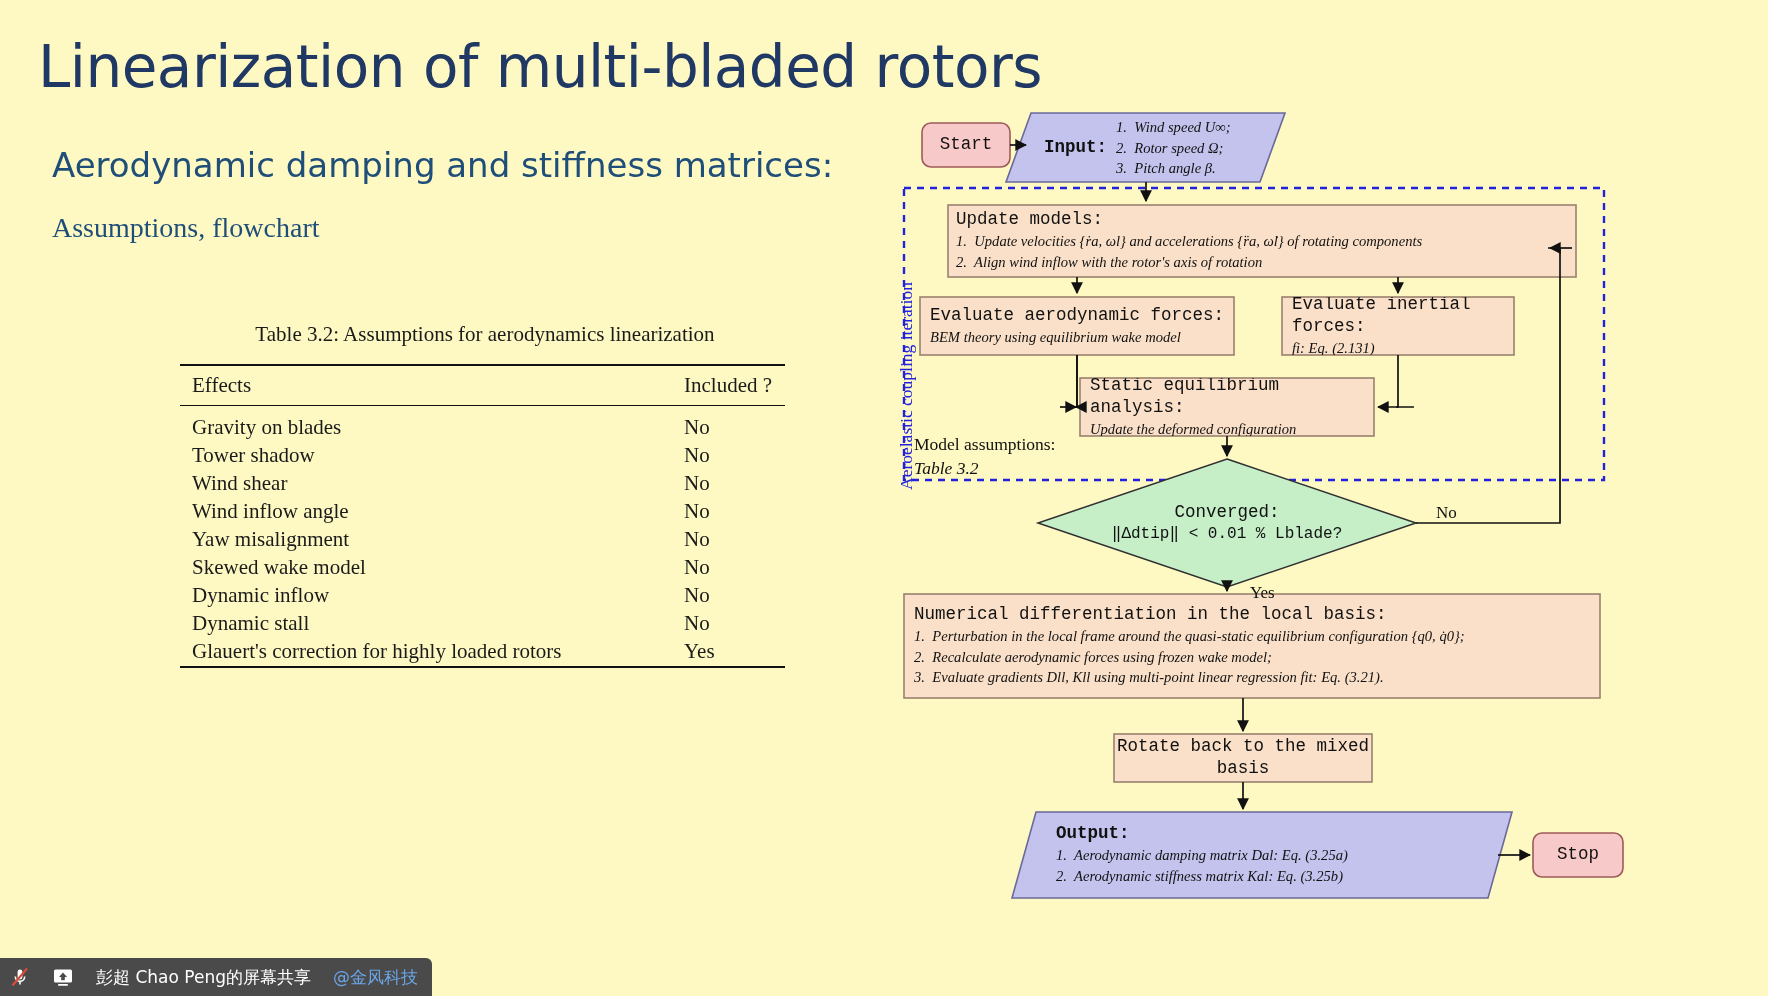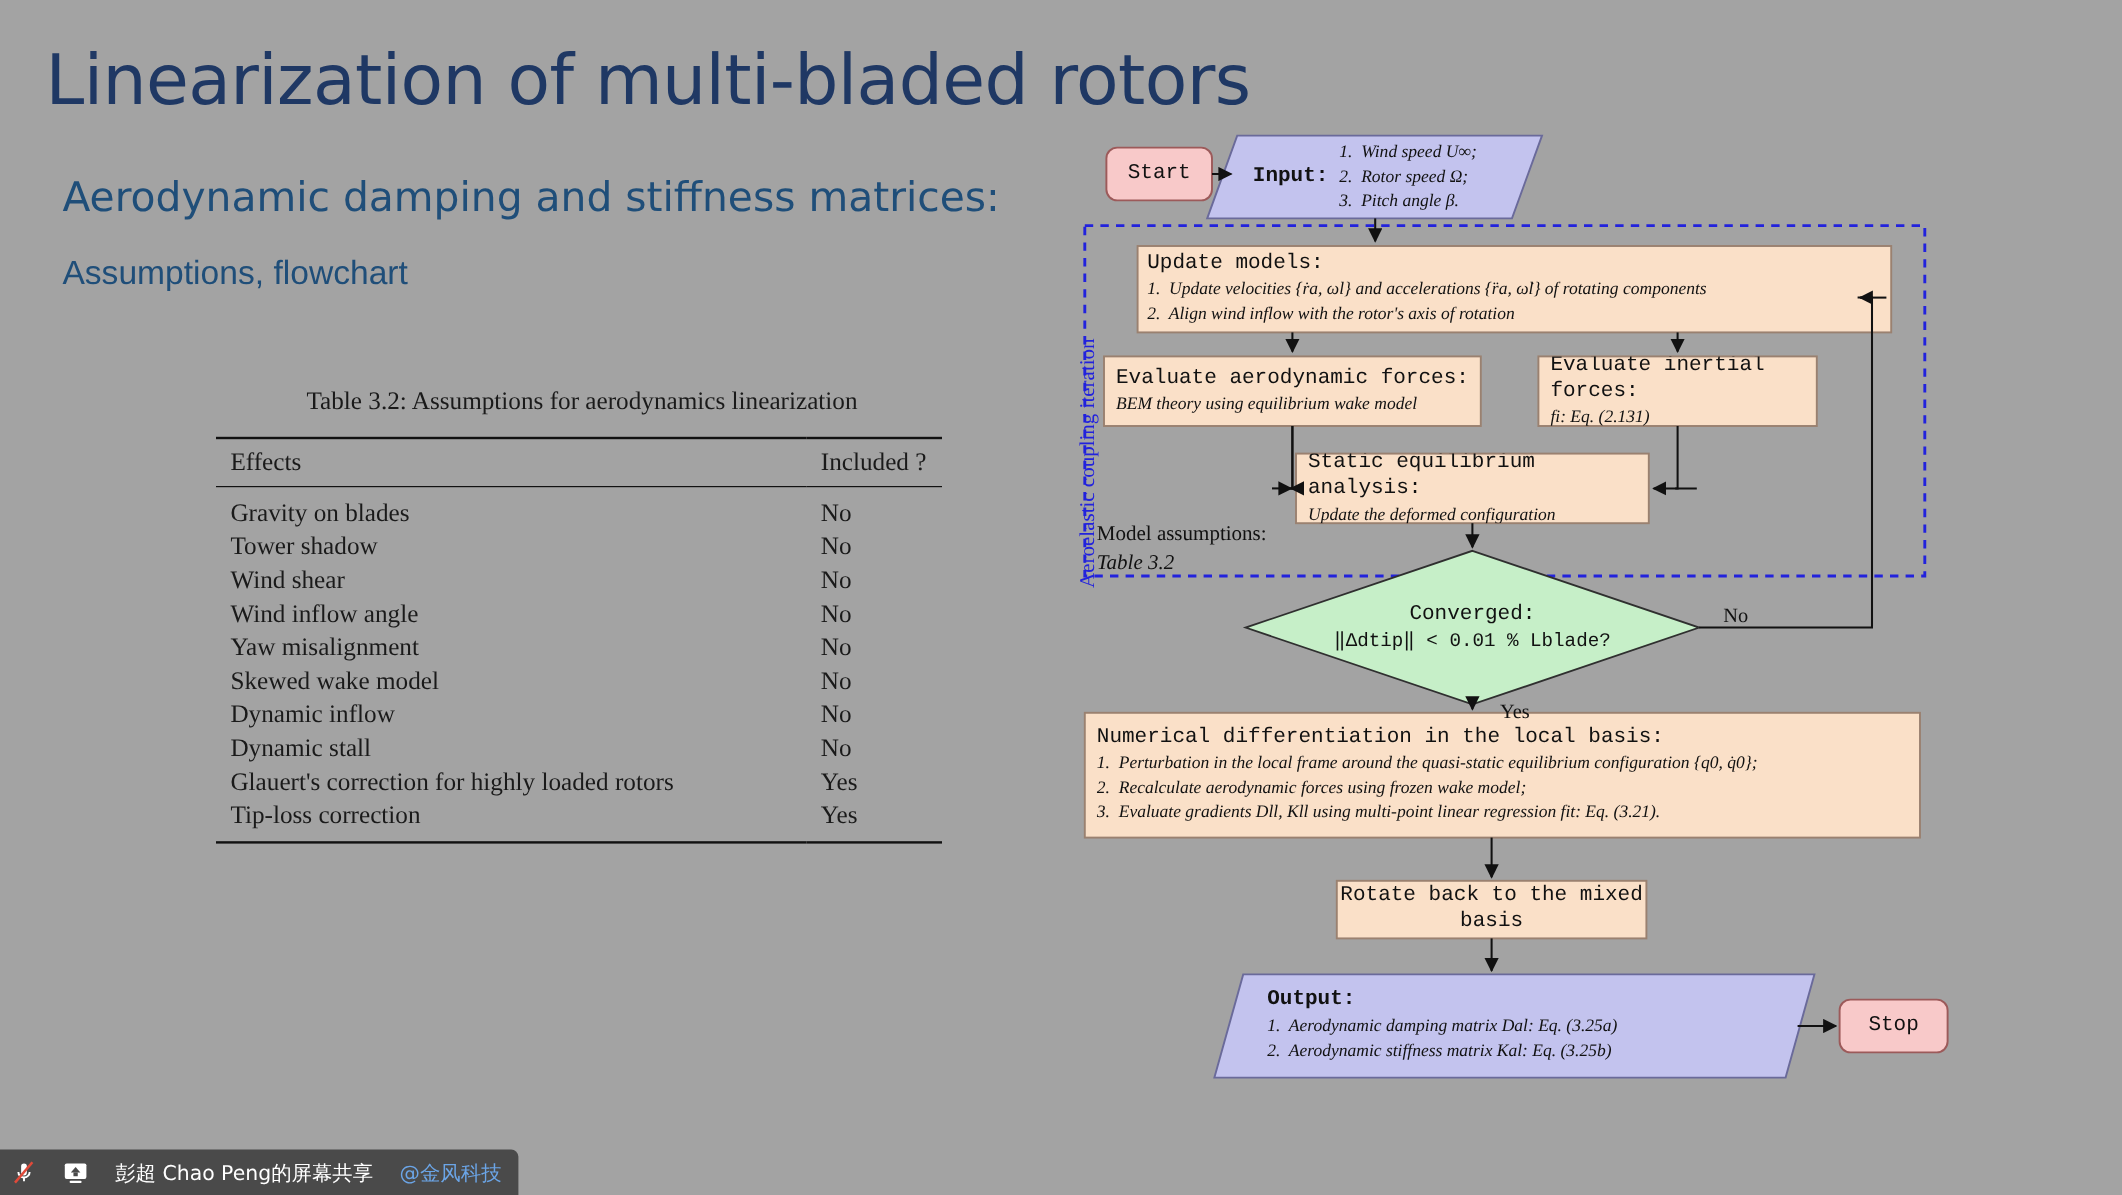--- a/index.html
+++ b/index.html
@@ -12,21 +12,21 @@
     height: 996px;
     position: relative;
     overflow: hidden;
     font-family: "Liberation Sans", sans-serif;
   }
   .slide {
     position: absolute;
     left: 0; top: 0;
     width: 1768px;
     height: 996px;
-    background: #a3a3a3;
+    background: #fef9c3;
   }
   
   .slide-title {
     position: absolute;
     left: 38px;
     top: 36px;
     font-size: 58px;
     line-height: 1.08;
     color: #1F3864;
     font-family: "DejaVu Sans", sans-serif;
@@ -42,21 +42,21 @@
     color: #1F4E79;
     font-family: "DejaVu Sans", sans-serif;
     white-space: nowrap;
   }
   .subtitle-2 {
     position: absolute;
     left: 52px;
     top: 212px;
     font-size: 28px;
     color: #1F4E79;
-    font-family: Liberation Sans, sans-serif;
+    font-family: Liberation Serif, serif;
     white-space: nowrap;
   }
 
   
   .table-wrap {
     position: absolute;
     left: 180px;
     top: 322px;
     width: 610px;
     font-family: "Liberation Serif", serif;
@@ -198,24 +198,20 @@
         <tr>
           <td class="col-effect">Dynamic inflow</td>
           <td class="col-incl">No</td>
         </tr>
         <tr>
           <td class="col-effect">Dynamic stall</td>
           <td class="col-incl">No</td>
         </tr>
         <tr>
           <td class="col-effect">Glauert's correction for highly loaded rotors</td>
-          <td class="col-incl">Yes</td>
-        </tr>
-        <tr class="last">
-          <td class="col-effect">Tip-loss correction</td>
           <td class="col-incl">Yes</td>
         </tr>
       </tbody>
     </table>
   </div>
 
   <div class="flow">
     <svg width="790" height="830" viewBox="0 0 790 830" xmlns="http://www.w3.org/2000/svg">
       <defs>
         <marker id="arrow" viewBox="0 0 10 10" refX="9" refY="5" markerWidth="7" markerHeight="7" orient="auto-start-reverse">

